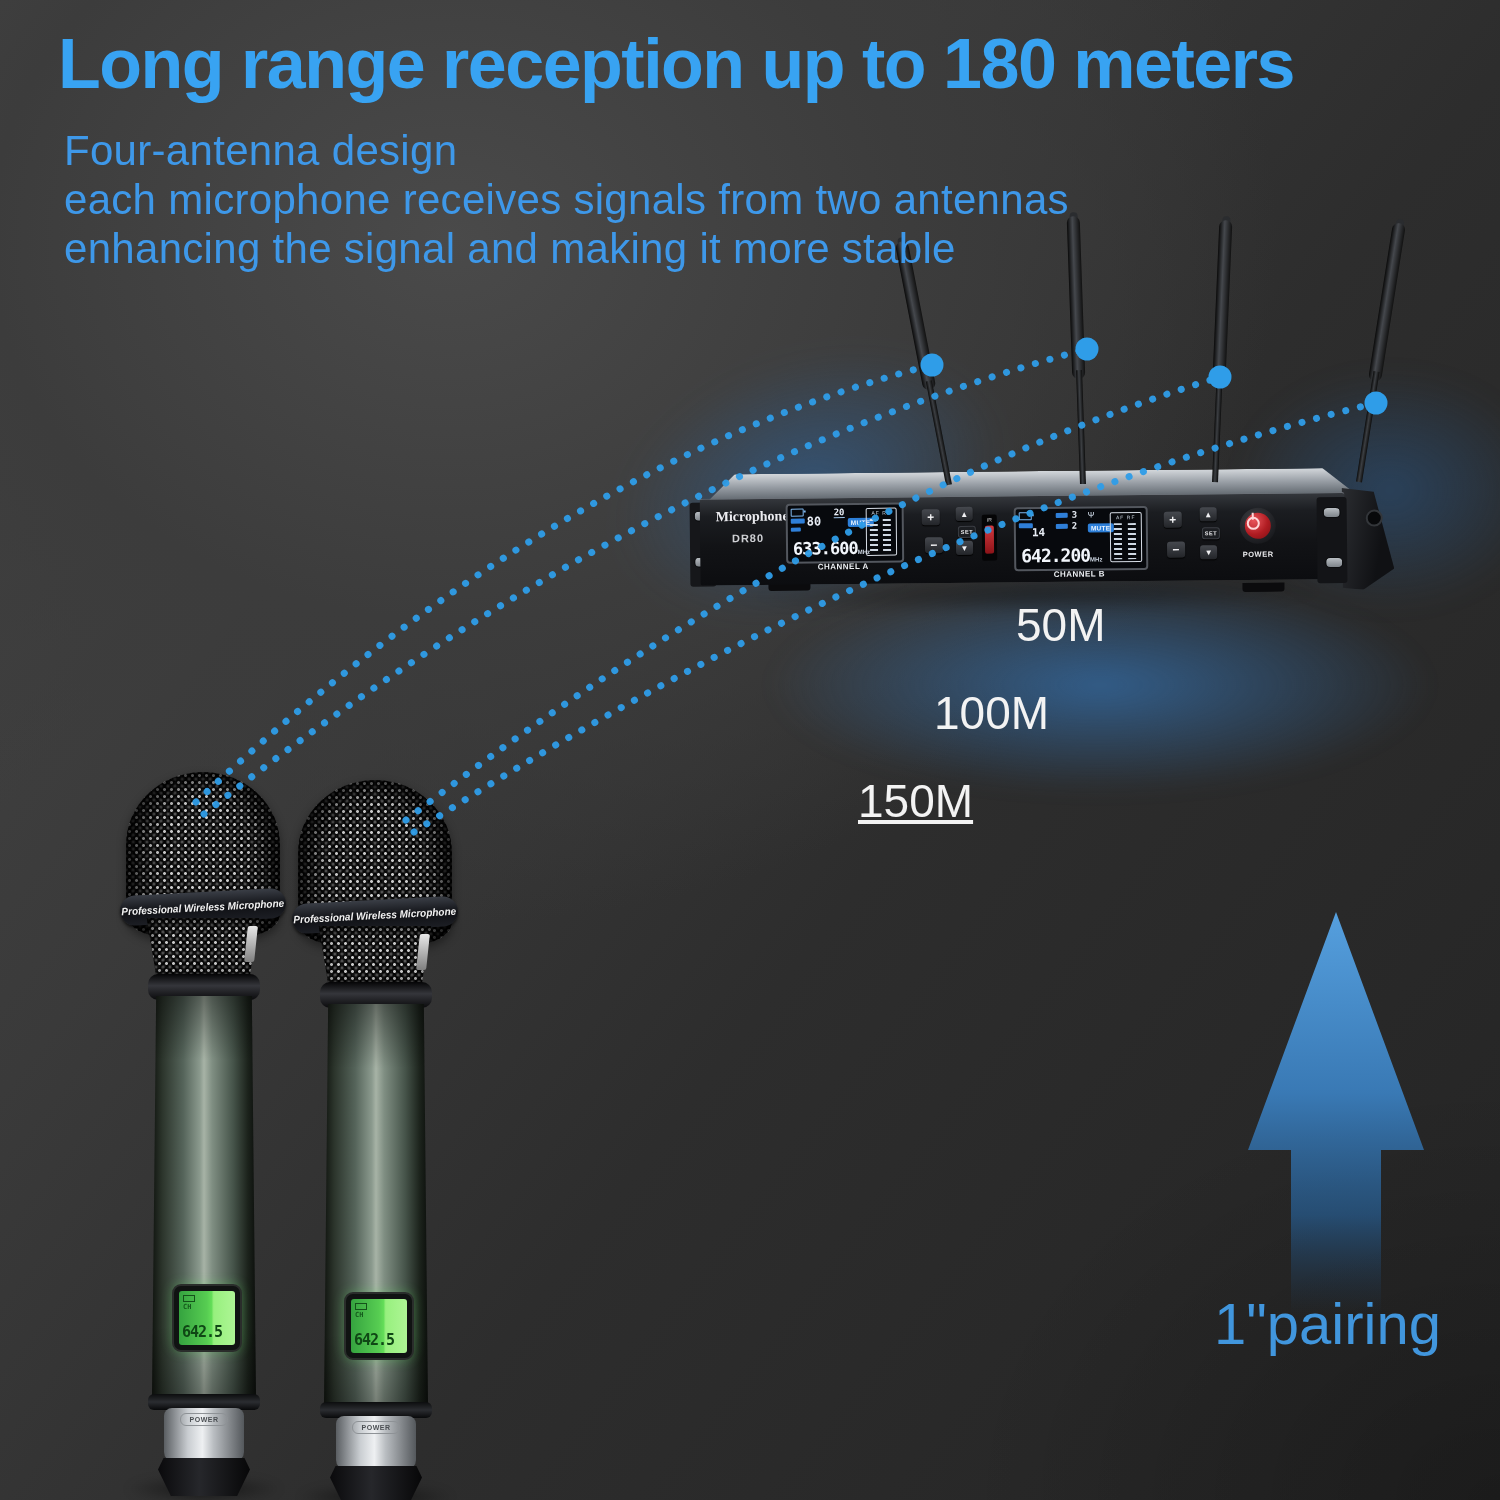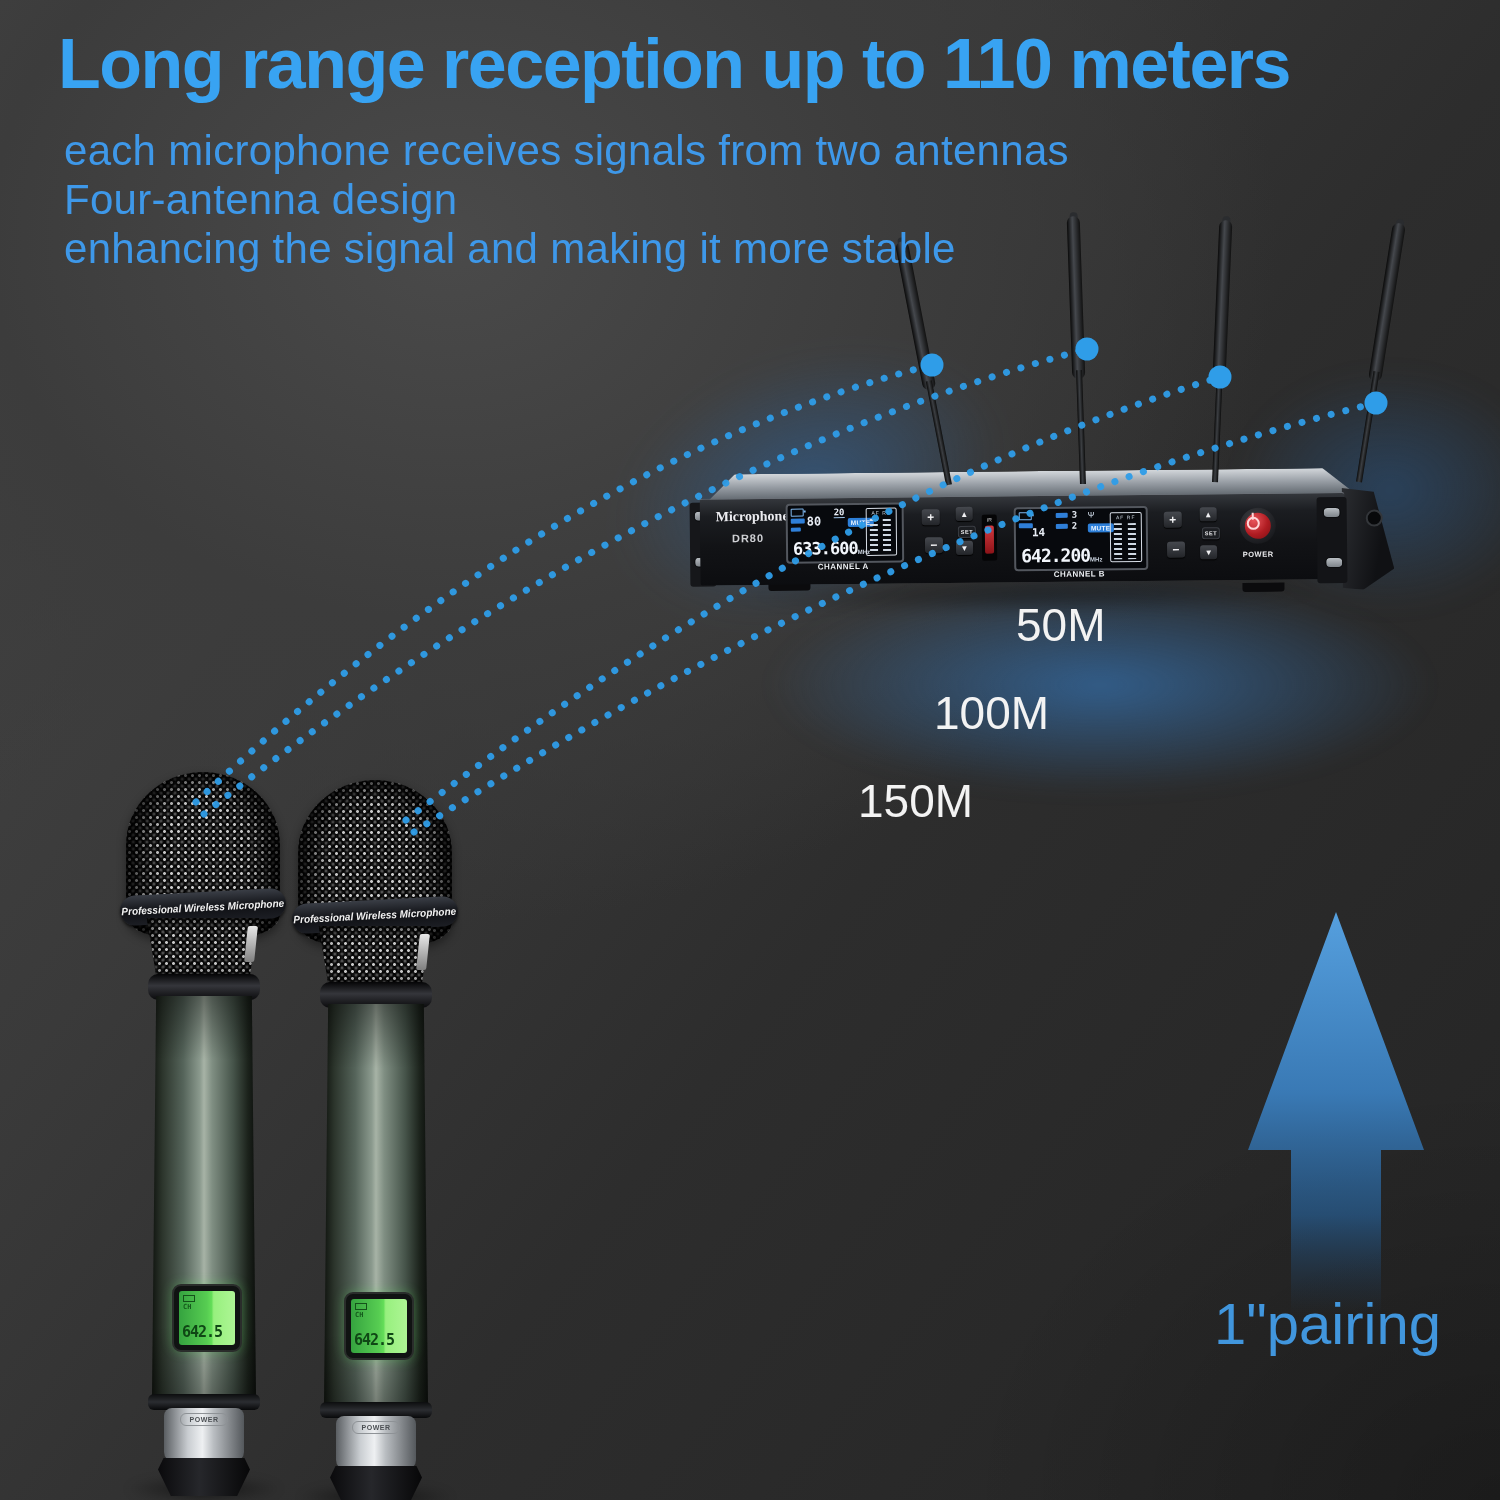--- a/index.html
+++ b/index.html
@@ -15,21 +15,21 @@
   .glow-main{left:640px;top:535px;width:920px;height:300px;filter:blur(10px);
     background:radial-gradient(closest-side,rgba(54,124,196,.62),rgba(54,124,196,0) 72%);}
   .glow-upper{left:520px;top:300px;width:580px;height:370px;filter:blur(14px);transform:rotate(-18deg);
     background:radial-gradient(closest-side,rgba(44,106,172,.5),rgba(44,106,172,0) 68%);}
   .glow-right{left:1170px;top:320px;width:440px;height:340px;filter:blur(12px);
     background:radial-gradient(closest-side,rgba(40,98,160,.42),rgba(40,98,160,0) 70%);}
   
   .title{left:58px;top:24px;width:1420px;font-size:70px;font-weight:700;letter-spacing:-1.5px;color:#38a3f2;}
   .subs{left:64px;top:126px;width:1200px;font-size:42px;line-height:49px;font-weight:400;color:#3e98e9;letter-spacing:.3px;}
   .dist{font-size:46px;color:#f3f3f3;}
-  .d50{left:1016px;top:598px;} .d100{left:934px;top:686px;text-align:center;} .d150{left:858px;top:774px;}
+  .d50{left:1016px;top:598px;} .d100{left:934px;top:686px;text-align:center;} .d150{left:858px;top:774px;text-decoration:underline;}
   .pairing{left:1214px;top:1290px;font-size:58px;color:#4196dd;}
   
   .receiver{left:690px;top:455px;width:715px;height:175px;transform:rotate(-0.6deg);}
   .r-shadow{left:25px;top:126px;width:625px;height:26px;border-radius:50%;filter:blur(9px);
     background:radial-gradient(closest-side,rgba(0,0,0,.55),rgba(0,0,0,0));}
   .r-top{left:6px;top:16px;width:660px;height:26px;
     clip-path:polygon(2% 100%,6% 0,95% 0,100% 100%);
     background:linear-gradient(180deg,#d3d7db 0%,#9aa0a7 48%,#61686f 100%);}
   .r-front{left:10px;top:40px;width:645px;height:86px;border-radius:3px;border-top:1px solid #6b7077;
     background:linear-gradient(180deg,#34373c 0%,#1b1d21 20%,#121316 55%,#0c0d10 100%);}
@@ -315,24 +315,24 @@
     </g>
     <g fill="#2f9de8">
       <circle cx="932" cy="365" r="11.5"></circle>
       <circle cx="1087" cy="349" r="11.5"></circle>
       <circle cx="1220" cy="377" r="11.5"></circle>
       <circle cx="1376" cy="403" r="11.5"></circle>
     </g>
     <polygon points="1336,912 1424,1150 1381,1150 1381,1316 1291,1316 1291,1150 1248,1150" fill="url(#ag)"></polygon>
   </svg>
 
-  <div class="abs title z5">Long range reception up to 110 meters</div>
+  <div class="abs title z5">Long range reception up to 180 meters</div>
   <div class="abs subs z5">
+    <div>Four-antenna design</div>
     <div>each microphone receives signals from two antennas</div>
-    <div>Four-antenna design</div>
     <div>enhancing the signal and making it more stable</div>
   </div>
   <div class="abs dist d50 z5">50M</div>
   <div class="abs dist d100 z5">100M</div>
   <div class="abs dist d150 z5">150M</div>
   <div class="abs pairing z5">1"pairing</div>
 
 </div>
 
 </body></html>

